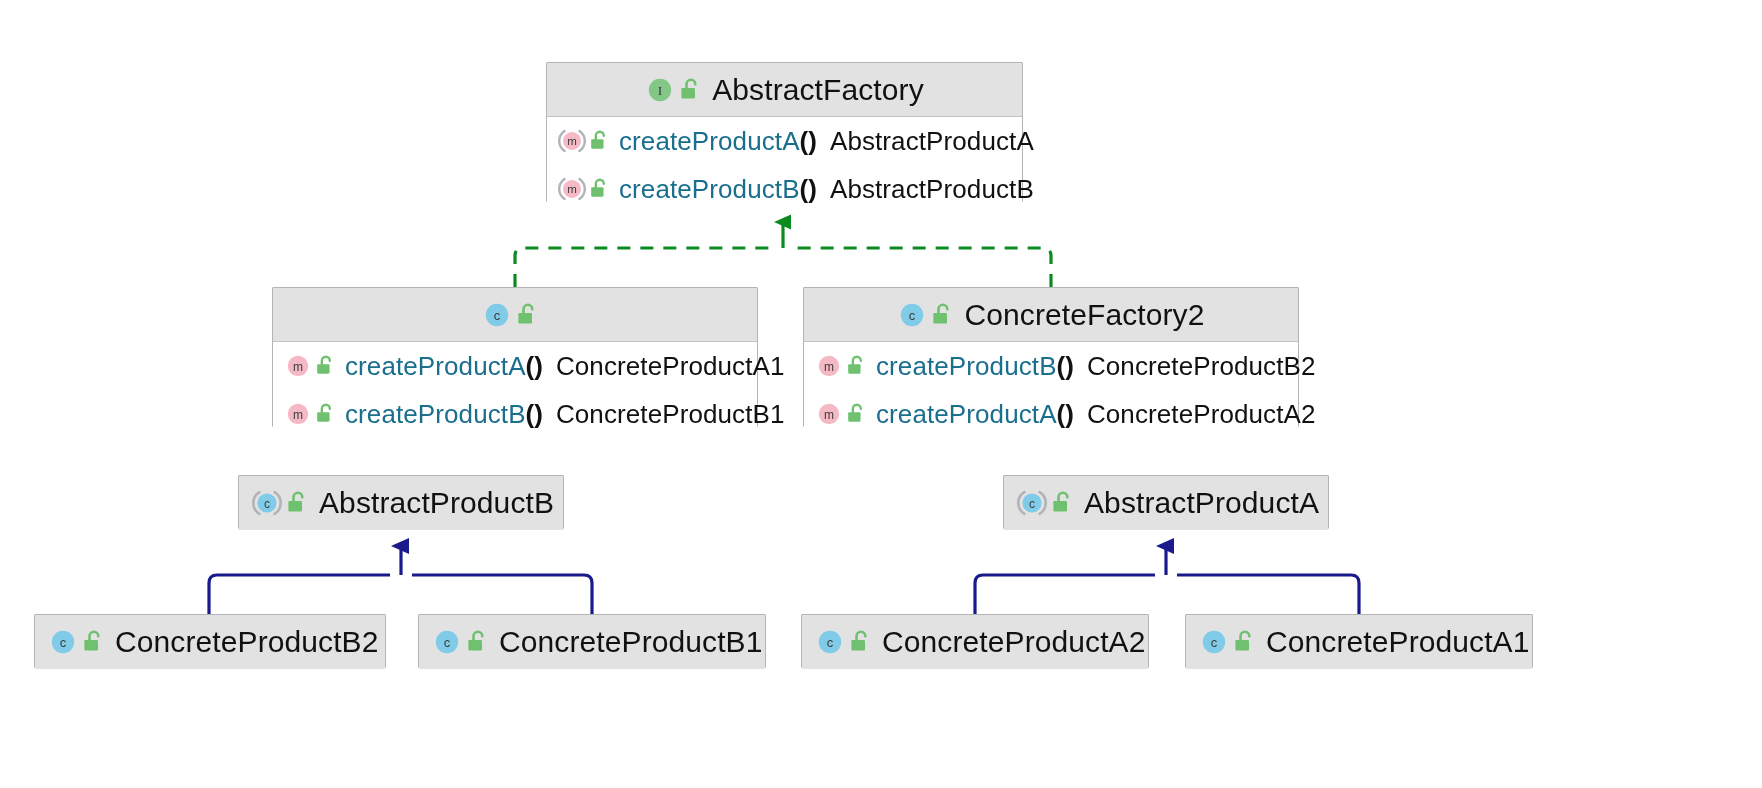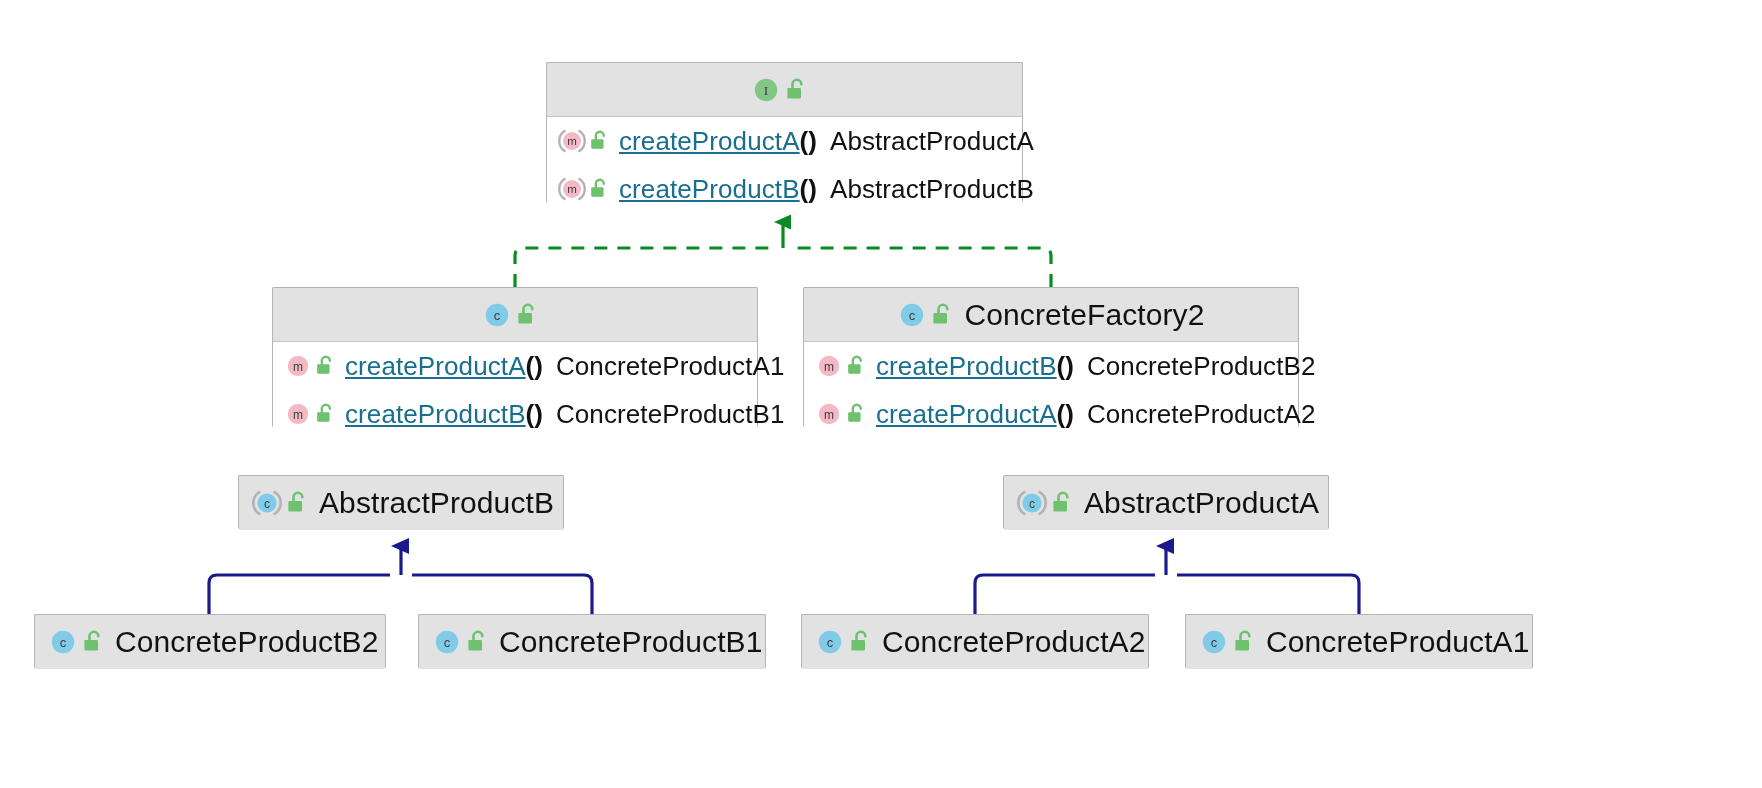--- a/index.html
+++ b/index.html
@@ -68,21 +68,20 @@
     padding-left: 11px;
     white-space: nowrap;
   }
   .member-row + .member-row {
     border-top: none;
   }
   .member-name {
     font-size: 26px;
     color: #1a6e8e;
     letter-spacing: 0.1px;
-    text-decoration: underline;
   }
   .member-parens {
     font-size: 26px;
     color: #111111;
     font-weight: bold;
     letter-spacing: 0px;
   }
   .member-type {
     font-size: 26px;
     color: #111111;
@@ -165,20 +164,21 @@
               <circle cx="15" cy="15" r="11.2" fill="#82c785"></circle>
               <text x="15" y="20.3" text-anchor="middle" font-family="Liberation Serif, serif" font-size="13.5" fill="#3c3c3c">I</text>
             </svg>
           </span>
           <span class="icon ico-lock">
             <svg width="22" height="26" viewBox="0 0 22 26" xmlns="http://www.w3.org/2000/svg">
               <path d="M7.5 11 V7.2 A4.3 4.3 0 0 1 16.3 7.2" fill="none" stroke="#6fc16f" stroke-width="2.6" stroke-linecap="round"></path>
               <rect x="2.4" y="11" width="13.6" height="10.4" rx="1.2" fill="#6fc16f"></rect>
             </svg>
           </span>
+          <span class="node-title">AbstractFactory</span>
         </div>
         <div class="members">
           <div class="member-row">
             <span class="icon ico-kind">
               <svg width="28" height="28" viewBox="0 0 28 28" xmlns="http://www.w3.org/2000/svg">
                 <path d="M6.6 4 A12 12 0 0 0 6.6 24" stroke="#b0b4b8" stroke-width="2.4" fill="none" stroke-linecap="round"></path>
                 <path d="M21.4 4 A12 12 0 0 1 21.4 24" stroke="#b0b4b8" stroke-width="2.4" fill="none" stroke-linecap="round"></path>
                 <circle cx="14" cy="14" r="9" fill="#f4b9c4"></circle>
                 <text x="14" y="18.4" text-anchor="middle" font-family="Liberation Sans, sans-serif" font-size="11.5" fill="#3c3c3c">m</text>
               </svg>

